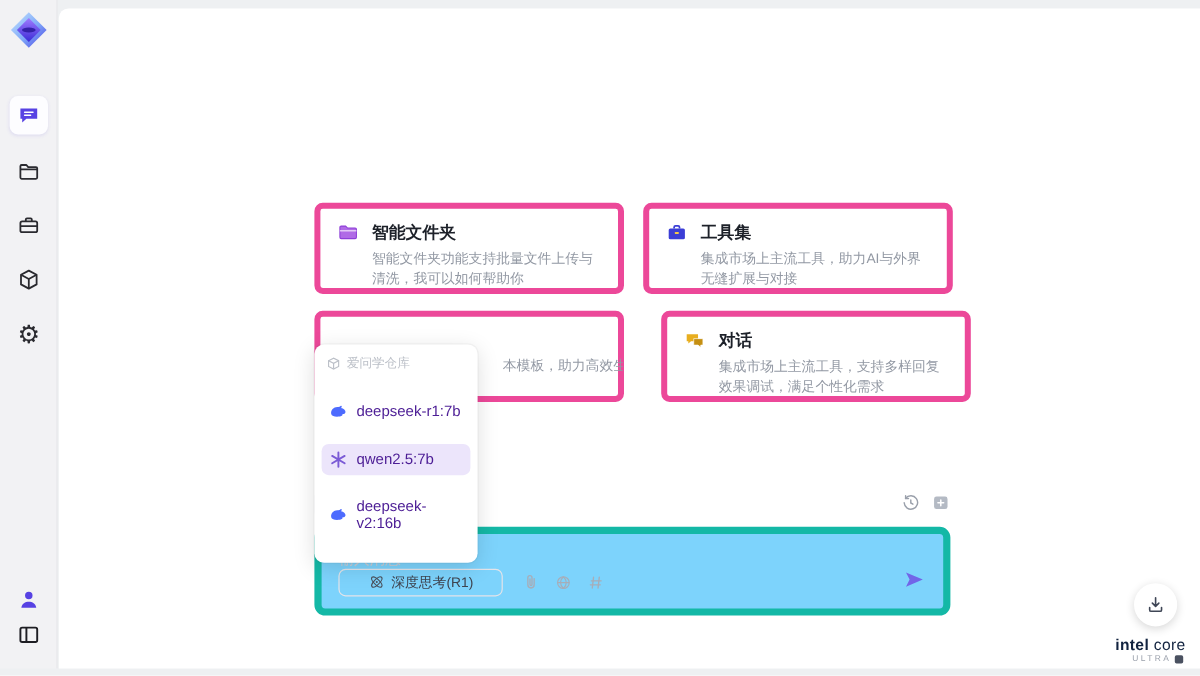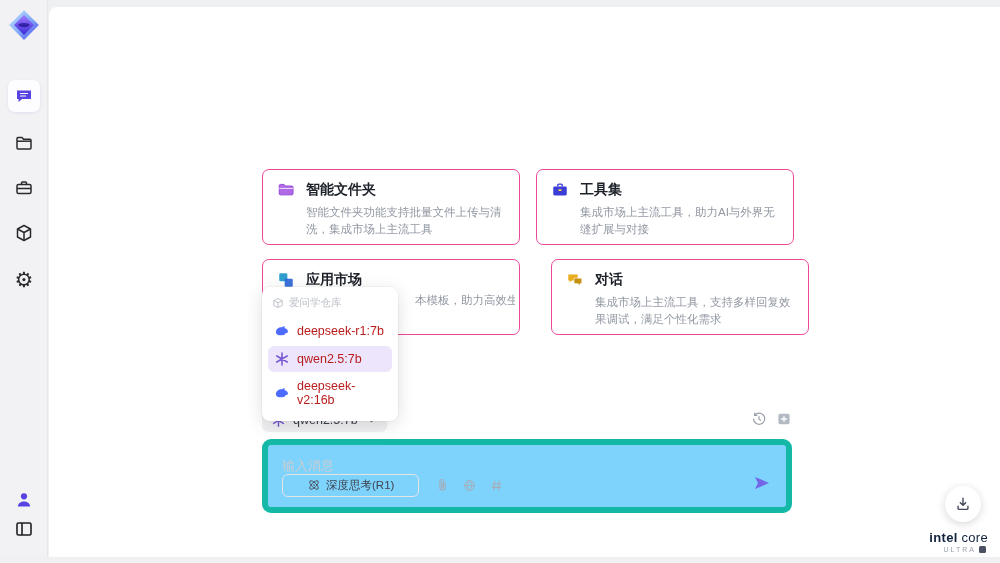--- a/index.html
+++ b/index.html
@@ -27,41 +27,41 @@
     background:#fff; border-top-left-radius:8px;
   }
   .content { position:absolute; left:213px; top:0; width:530px; height:100%; }
   
   .greet { position:absolute; left:0; top:93px; display:flex; align-items:center; gap:12px; }
   .greet-logo { width:46px; height:46px; }
   .greet-title { font-size:17px; font-weight:bold; color:#20242c; letter-spacing:.5px; }
   
   .card {
     position:absolute; width:258px; height:76px;
-    border:1px solid #ec4899; border-radius:7px; background:#fff;
+    border:5px solid #ec4899; border-radius:7px; background:#fff;
     padding:11px 12px 10px 14px; cursor:pointer;
   }
   .card-head { display:flex; align-items:center; gap:11px; }
   .card-head svg { width:18px; height:18px; flex:0 0 auto; }
   .card-title { font-size:14px; font-weight:bold; color:#1d2129; }
   .card-desc { margin-top:5px; margin-left:29px; font-size:11.5px; color:#9298a3; line-height:1.45; }
   .card1 { left:0; top:162px; } .card2 { left:274px; top:162px; }
   .card3 { left:0; top:252px; } .card4 { left:289px; top:252px; }
   .card3 .frag { position:absolute; left:152px; top:33px; width:100px; font-size:11.5px; color:#9298a3; white-space:nowrap; overflow:hidden; }
   
   .dropdown {
     position:absolute; left:0; top:280px; width:136px; z-index:30;
     background:#fff; border-radius:8px; padding:7px 6px;
     box-shadow:0 4px 18px rgba(0,0,0,.13), 0 0 0 1px rgba(0,0,0,.03);
   }
   .dd-header { display:flex; align-items:center; gap:5px; padding:2px 4px 6px 4px;
     font-size:10.5px; color:#bcc0c8;font-family:Liberation Mono, monospace; }
   .dd-header svg { width:12px; height:12px; }
-  .dd-item { display:flex; align-items:center; gap:7px; padding:5px 6px; margin:2px 0;
-    border-radius:6px; font-size:12.5px; color:#b91c1c; cursor:pointer; }
+  .dd-item { display:flex; align-items:center; gap:7px; padding:5px 6px; margin:14px 0;
+    border-radius:6px; font-size:12.5px; color:#4c1d95; cursor:pointer; }
   .dd-item svg { width:16px; height:16px; flex:0 0 auto; }
   .dd-item.selected { background:#ece5fb; }
   
   .selector-row { position:absolute; left:0; top:401px; width:530px; height:24px; }
   .model-pill { position:absolute; left:0; top:0; height:24px; display:inline-flex;
     align-items:center; gap:7px; padding:0 9px; background:#f1f1f3; border-radius:6px; cursor:pointer; }
   .model-pill svg.m { width:15px; height:15px; }
   .model-pill .lbl { font-size:12.5px; color:#3a3f4a; }
   .model-pill svg.cv { width:13px; height:13px; }
   .row-icons { position:absolute; right:0; top:3px; display:flex; gap:9px; }
@@ -169,43 +169,36 @@
 
 
     <div class="card card1">
       <div class="card-head">
         <svg viewBox="0 0 20 20">
           <path d="M2.5 5c0-.7.5-1.2 1.2-1.2h4.1l1.8 1.8h7c.7 0 1.2.5 1.2 1.2v7.4c0 .7-.5 1.2-1.2 1.2H3.7c-.7 0-1.2-.5-1.2-1.2V5z" fill="#b06ae6" stroke="#8e3fd8" stroke-width="1"></path>
           <path d="M2.5 8.2h15.3" stroke="#fff" stroke-width=".9"></path>
         </svg>
         <span class="card-title">智能文件夹</span>
       </div>
-      <div class="card-desc">智能文件夹功能支持批量文件上传与清洗，集成市场上主流工具</div>
+      <div class="card-desc">智能文件夹功能支持批量文件上传与清洗，我可以如何帮助你</div>
     </div>
 
     <div class="card card2">
       <div class="card-head">
         <svg viewBox="0 0 20 20">
           <path d="M7.5 6V4.8c0-.7.6-1.3 1.3-1.3h2.4c.7 0 1.3.6 1.3 1.3V6" fill="none" stroke="#3b3ed6" stroke-width="1.6"></path>
           <rect x="2.5" y="6" width="15" height="10" rx="1.5" fill="#3b3ed6"></rect>
           <rect x="8.2" y="9.2" width="3.6" height="1.9" rx=".5" fill="#f7c948"></rect>
         </svg>
         <span class="card-title">工具集</span>
       </div>
       <div class="card-desc">集成市场上主流工具，助力AI与外界无缝扩展与对接</div>
     </div>
 
     <div class="card card3">
-      <div class="card-head">
-        <svg viewBox="0 0 20 20">
-          <rect x="2.5" y="2.5" width="9" height="9" rx="1.5" fill="#2f9fd0"></rect>
-          <rect x="8.5" y="8.5" width="9" height="9" rx="1.5" fill="#2b66d9" opacity=".92"></rect>
-        </svg>
-        <span class="card-title">应用市场</span>
-      </div>
       <div class="frag">本模板，助力高效生成多</div>
     </div>
 
     <div class="card card4">
       <div class="card-head">
         <svg viewBox="0 0 20 20">
           <path d="M2.5 4h10.5v6.5H6.5L4 12.5v-2H2.5V4z" fill="#e8ae1f"></path>
           <path d="M9 8h8.5v6H15.5v2L13 14H9V8z" fill="#c58f12" stroke="#fff" stroke-width=".6"></path>
         </svg>
         <span class="card-title">对话</span>

